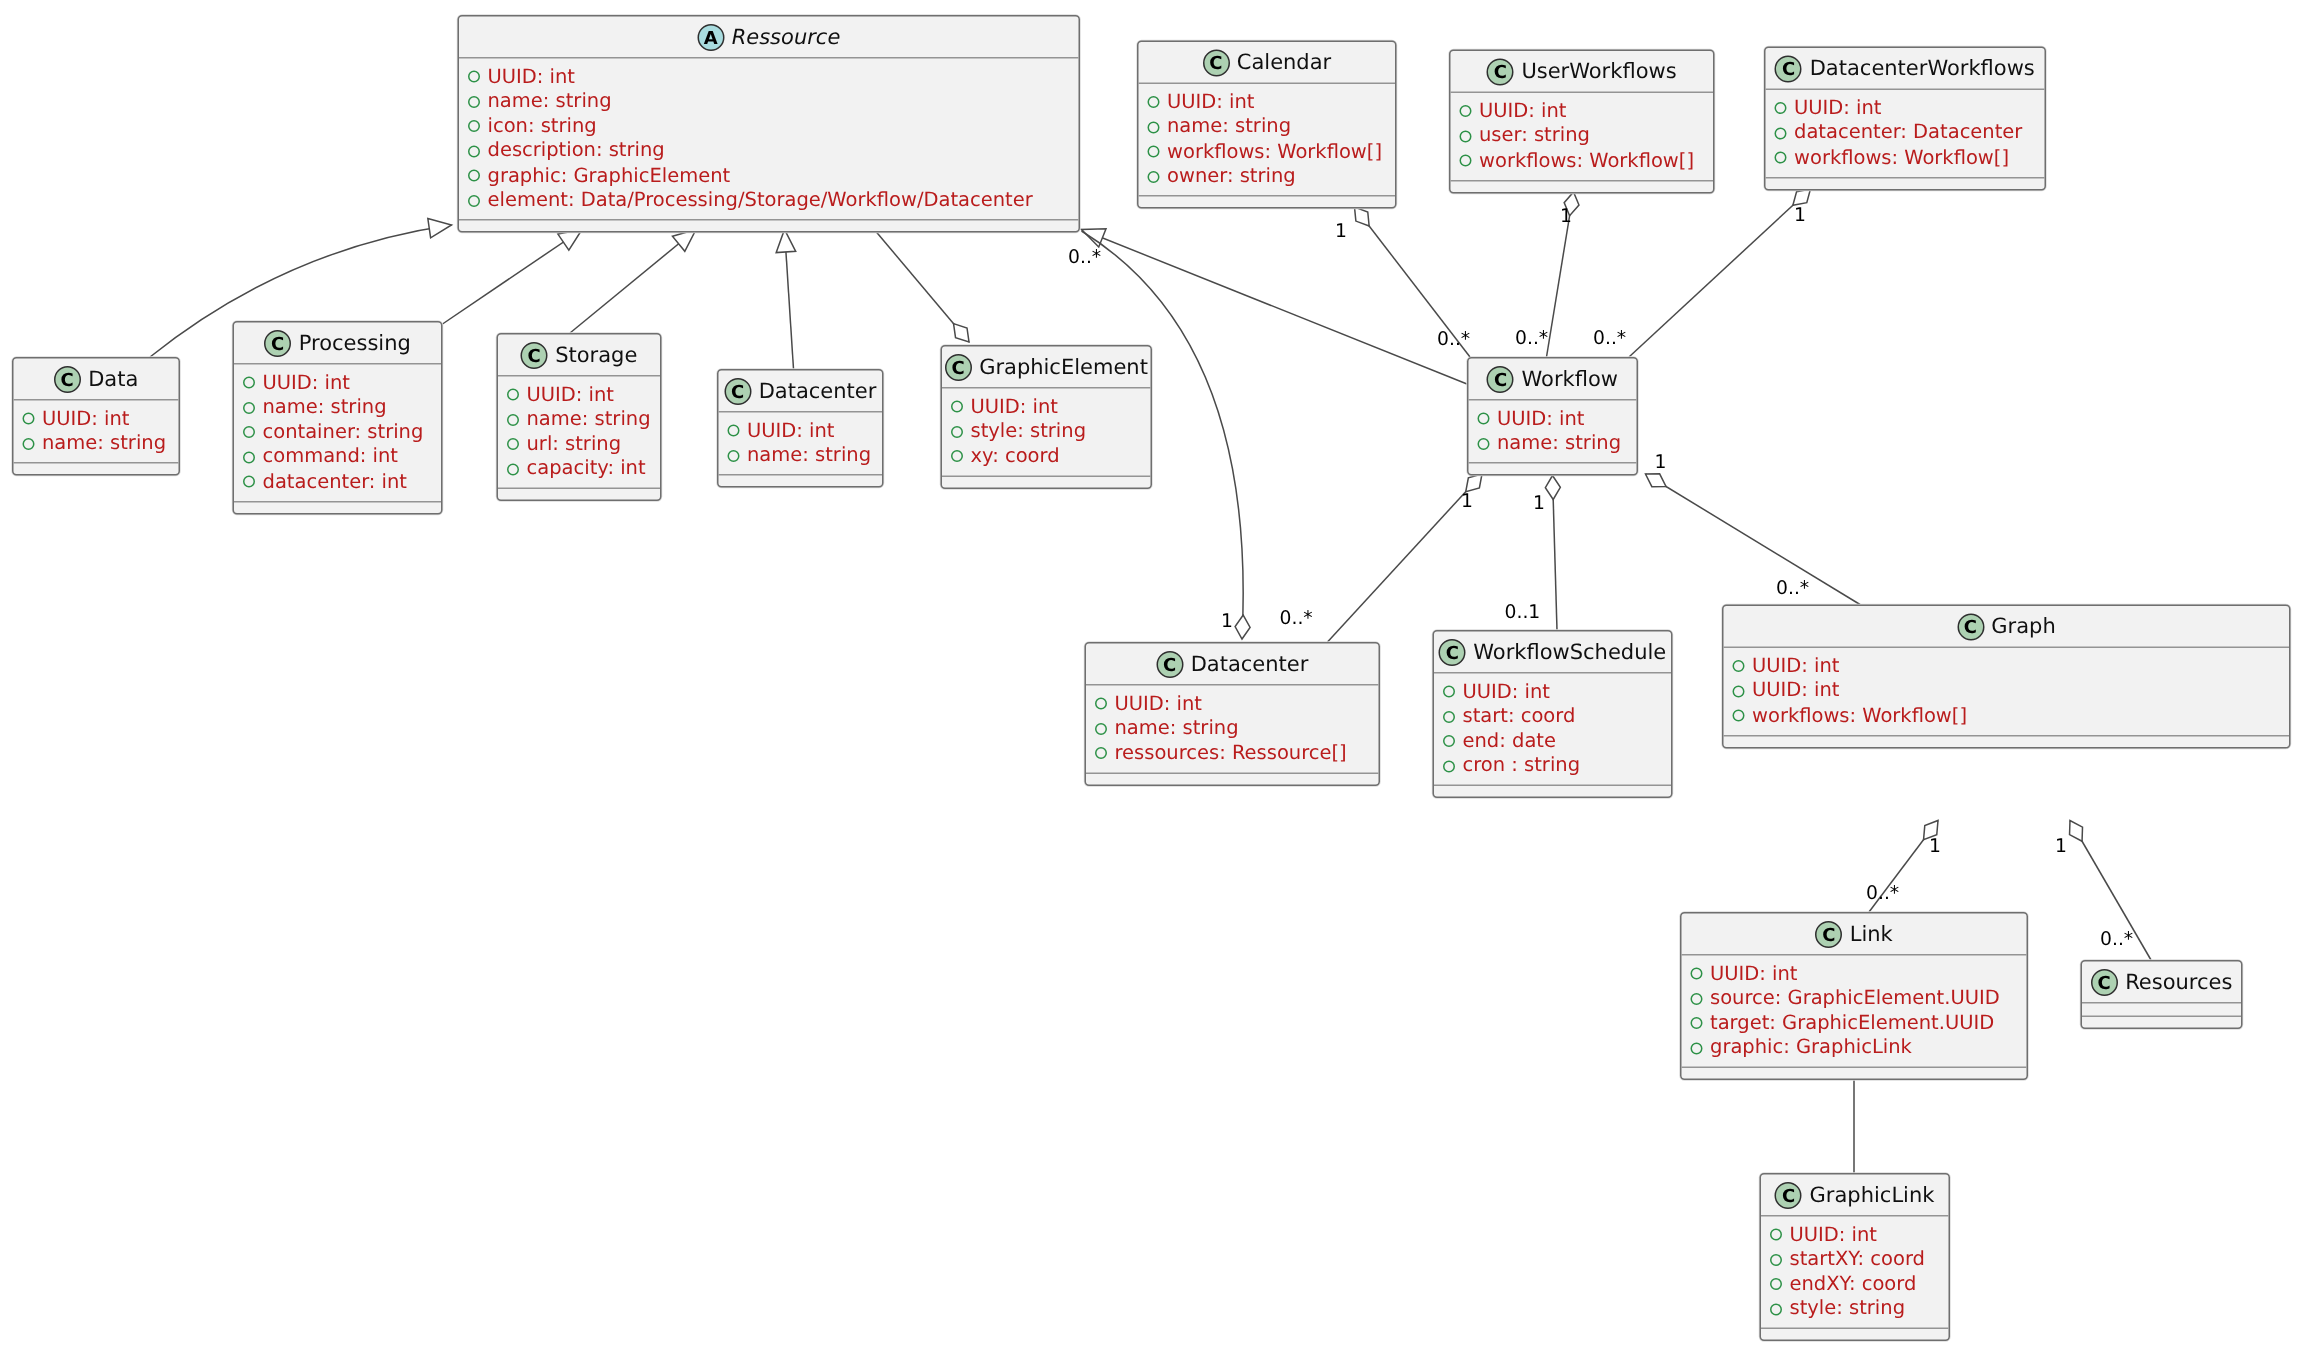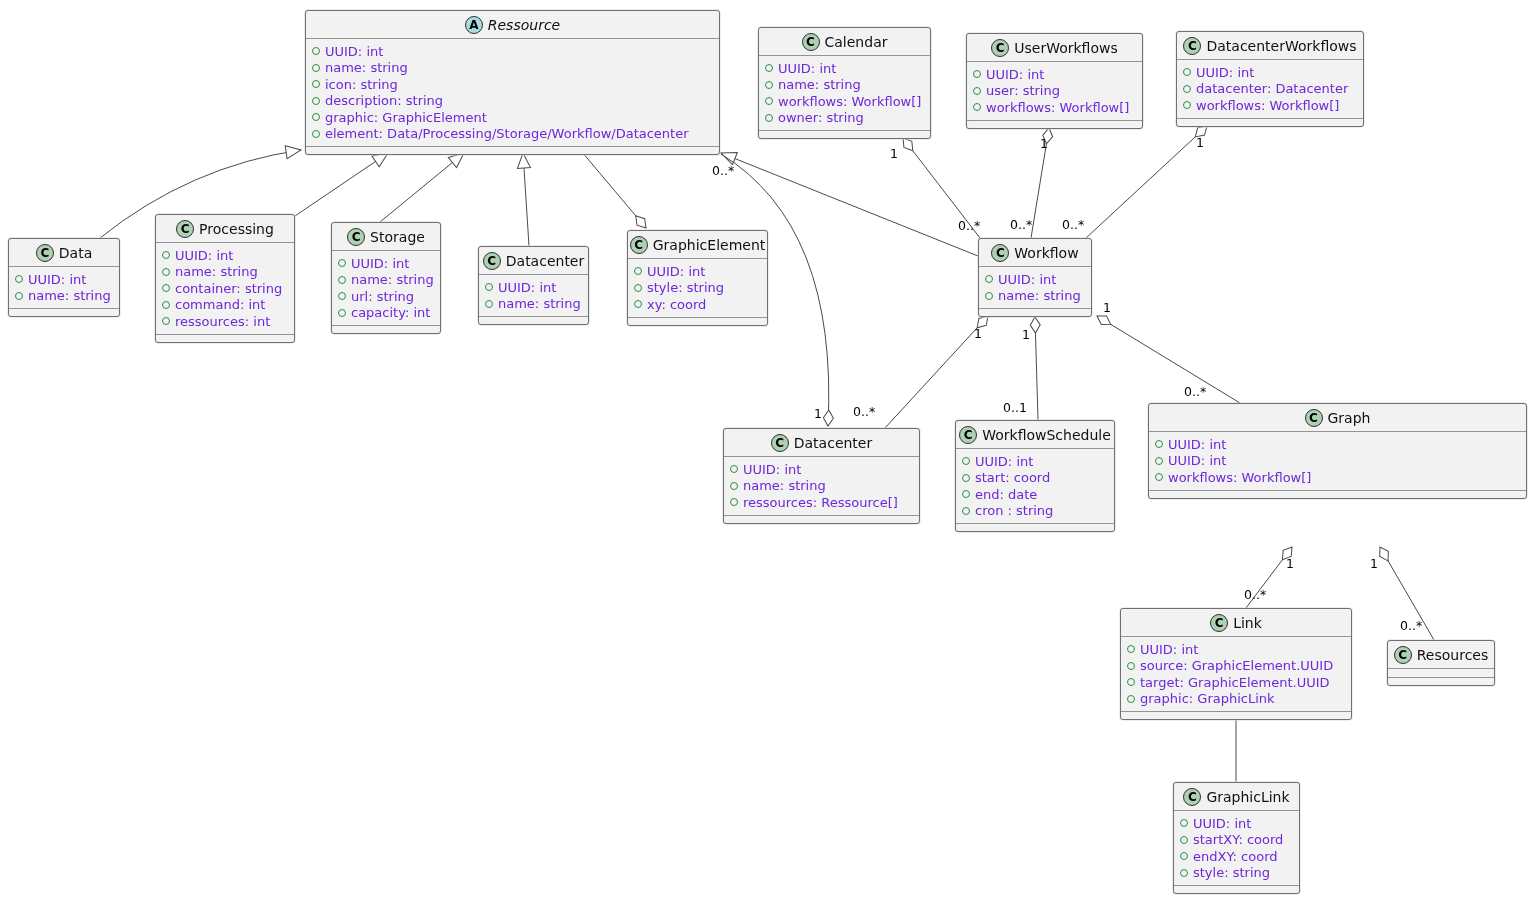--- a/index.html
+++ b/index.html
@@ -11,21 +11,21 @@
   .cls{position:absolute;background:#f2f2f2;border:1px solid #6f6f6f;border-radius:3px;box-sizing:border-box;box-shadow:0 0 0 0.5px #dcdcdc;}
   .cls-header{height:27px;display:flex;align-items:center;justify-content:center;gap:5px;border-bottom:1px solid #949494;padding:0 5px;}
   .badge{width:18px;height:18px;min-width:18px;border-radius:50%;border:1px solid #2f2f2f;display:flex;align-items:center;justify-content:center;font-weight:bold;font-size:12px;color:#000;box-sizing:border-box;}
   .badge-C{background:#ADD1B2;}
   .badge-A{background:#A9DCDF;}
   .cls-title{font-size:14px;color:#101010;white-space:nowrap;text-align:center;}
   .title-abstract{font-style:italic;}
   .cls-attrs{padding:4px 8px 4px 6px;border-bottom:1px solid #949494;min-height:8px;box-sizing:border-box;}
   .attr-row{display:flex;align-items:center;gap:5px;height:16.5px;}
   .attr-dot{width:6px;height:6px;min-width:6px;border:1.4px solid #2d9147;border-radius:50%;background:transparent;box-sizing:content-box;}
-  .attr-text{font-size:13px;color:#6d28d9;white-space:nowrap;}
+  .attr-text{font-size:13px;color:#b91c1c;white-space:nowrap;}
   .cls-methods{height:7px;}
 </style>
 </head>
 <body>
 
 <div id="stage">
   <svg id="edge-layer" width="1531" height="900" viewBox="0 0 1531 900">
     <defs>
       <marker id="m-tri" markerUnits="userSpaceOnUse" markerWidth="20" markerHeight="18" refX="16" refY="7.5" orient="auto">
         <path d="M1,1 L16,7.5 L1,14 Z" fill="#ffffff" stroke="#4a4a4a" stroke-width="1"></path>
@@ -208,21 +208,21 @@
           <div class="attr-row">
             <span class="attr-dot"></span>
             <span class="attr-text">container: string</span>
           </div>
           <div class="attr-row">
             <span class="attr-dot"></span>
             <span class="attr-text">command: int</span>
           </div>
           <div class="attr-row">
             <span class="attr-dot"></span>
-            <span class="attr-text">ressources: int</span>
+            <span class="attr-text">datacenter: int</span>
           </div>
         </div>
         <div class="cls-methods"></div>
       </div>
       <div class="cls" style="left: 331px; top: 222px; width: 110px;">
         <div class="cls-header">
           <span class="badge badge-C">C</span>
           <span class="cls-title">Storage</span>
         </div>
         <div class="cls-attrs">

